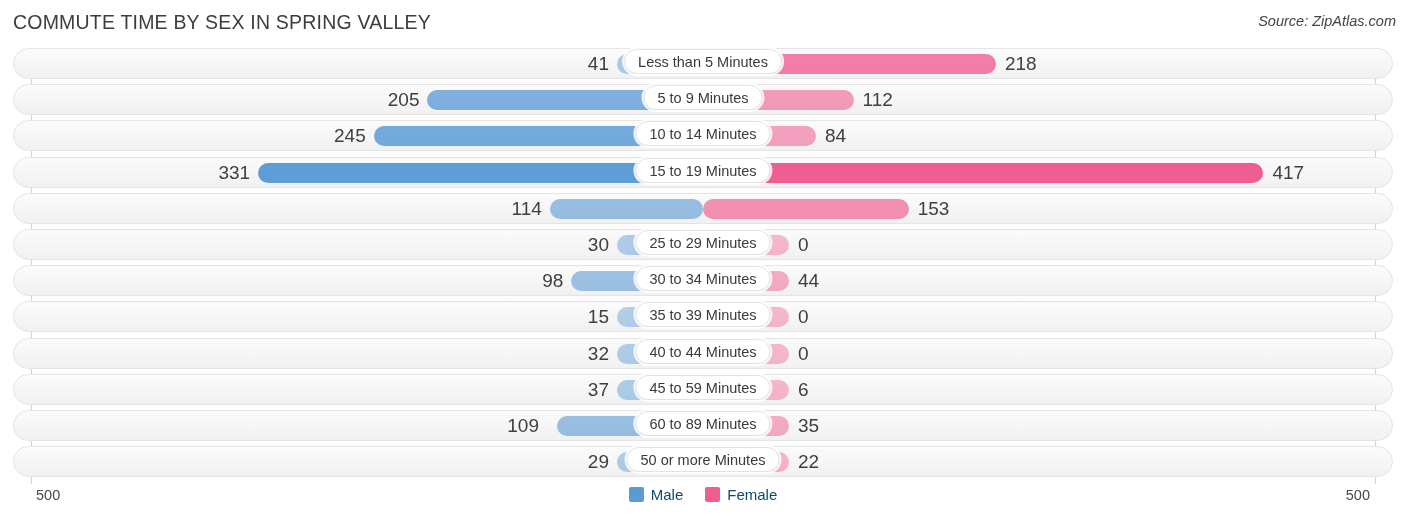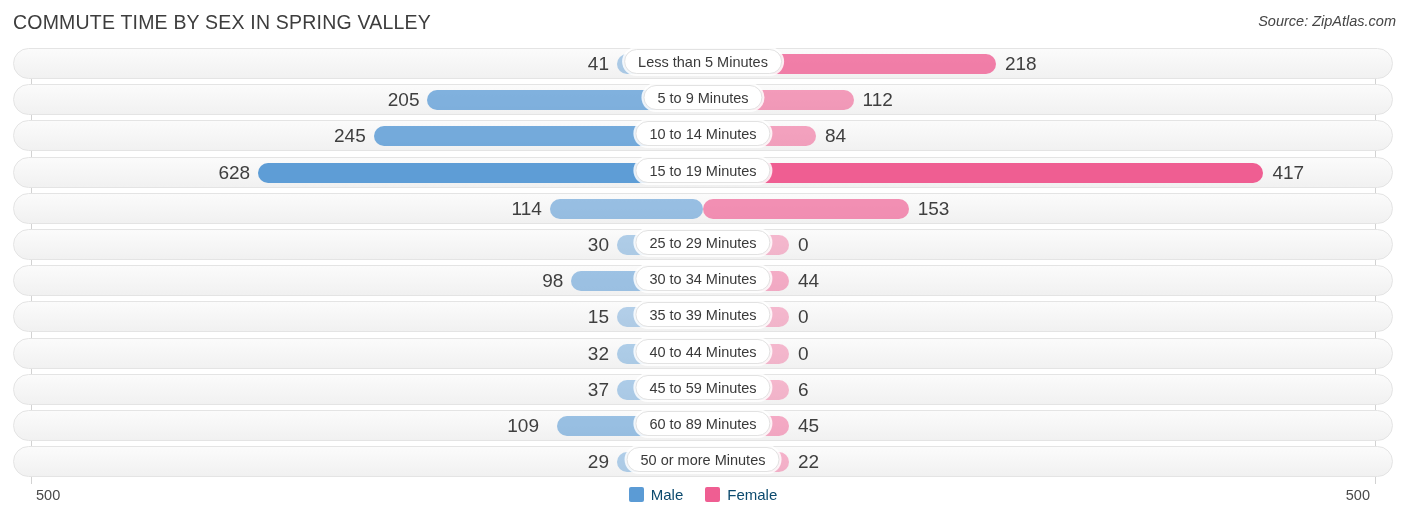--- a/index.html
+++ b/index.html
@@ -201,21 +201,21 @@
         <div class="bar male" style="left: 373.72px; width: 329.28px; opacity: 0.837941;"></div>
         <div class="bar female" style="left: 703px; width: 112.896px; opacity: 0.563294;"></div>
         <div class="val" style="left: 327.72px; width: 38px; text-align: right;">245</div>
         <div class="val" style="left: 824.896px;">84</div>
         <div class="cat-pill" style="left: 703px;">10 to 14 Minutes</div>
       </div>
       <div class="row">
         <div class="track"></div>
         <div class="bar male" style="left: 258.136px; width: 444.864px; opacity: 0.984647;"></div>
         <div class="bar female" style="left: 703px; width: 560.448px; opacity: 1;"></div>
-        <div class="val" style="left: 212.136px; width: 38px; text-align: right;">628</div>
+        <div class="val" style="left: 212.136px; width: 38px; text-align: right;">331</div>
         <div class="val" style="left: 1272.45px;">417</div>
         <div class="cat-pill" style="left: 703px;">15 to 19 Minutes</div>
       </div>
       <div class="row">
         <div class="track"></div>
         <div class="bar male" style="left: 549.784px; width: 153.216px; opacity: 0.614471;"></div>
         <div class="bar female" style="left: 703px; width: 205.632px; opacity: 0.681;"></div>
         <div class="val" style="left: 503.784px; width: 38px; text-align: right;">114</div>
         <div class="val" style="left: 917.632px;">153</div>
       </div>
@@ -257,21 +257,21 @@
         <div class="bar female" style="left: 703px; width: 86px; opacity: 0.430235;"></div>
         <div class="val" style="left: 571px; width: 38px; text-align: right;">37</div>
         <div class="val" style="left: 798px;">6</div>
         <div class="cat-pill" style="left: 703px;">45 to 59 Minutes</div>
       </div>
       <div class="row">
         <div class="track"></div>
         <div class="bar male" style="left: 556.504px; width: 146.496px; opacity: 0.605941;"></div>
         <div class="bar female" style="left: 703px; width: 86px; opacity: 0.512118;"></div>
         <div class="val" style="left: 501px; width: 38px; text-align: right;">109</div>
-        <div class="val" style="left: 798px;">45</div>
+        <div class="val" style="left: 798px;">35</div>
         <div class="cat-pill" style="left: 703px;">60 to 89 Minutes</div>
       </div>
       <div class="row">
         <div class="track"></div>
         <div class="bar male" style="left: 617px; width: 86px; opacity: 0.469471;"></div>
         <div class="bar female" style="left: 703px; width: 86px; opacity: 0.457529;"></div>
         <div class="val" style="left: 571px; width: 38px; text-align: right;">29</div>
         <div class="val" style="left: 798px;">22</div>
         <div class="cat-pill" style="left: 703px;">50 or more Minutes</div>
       </div>

